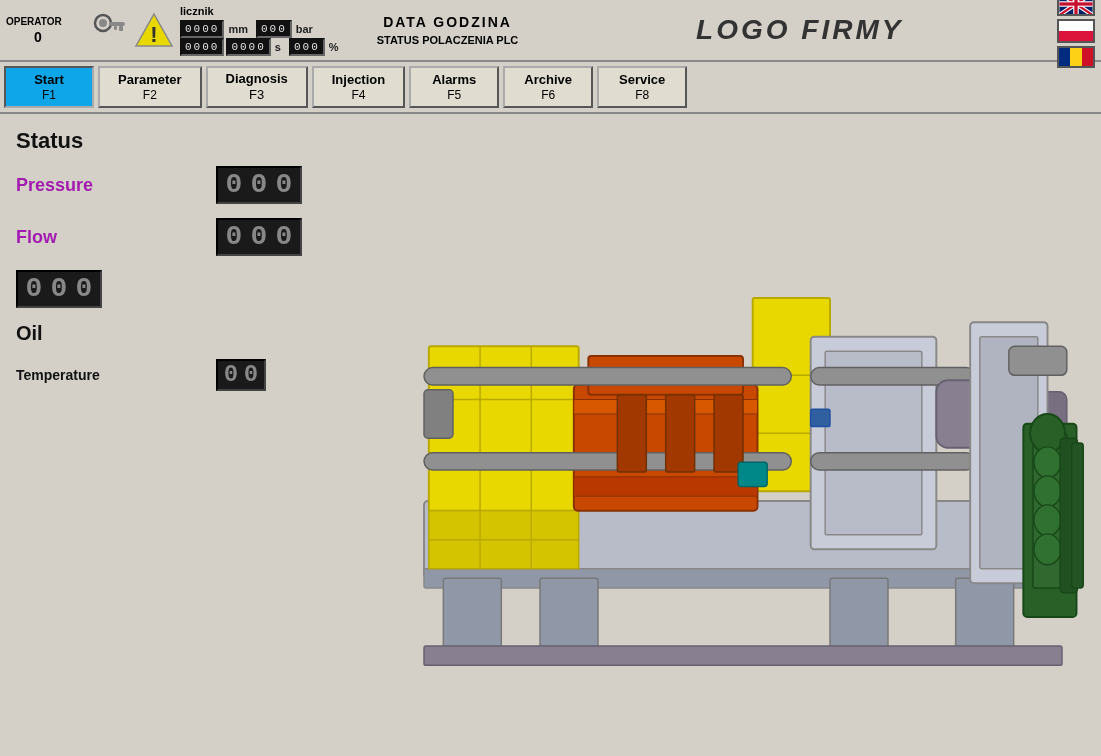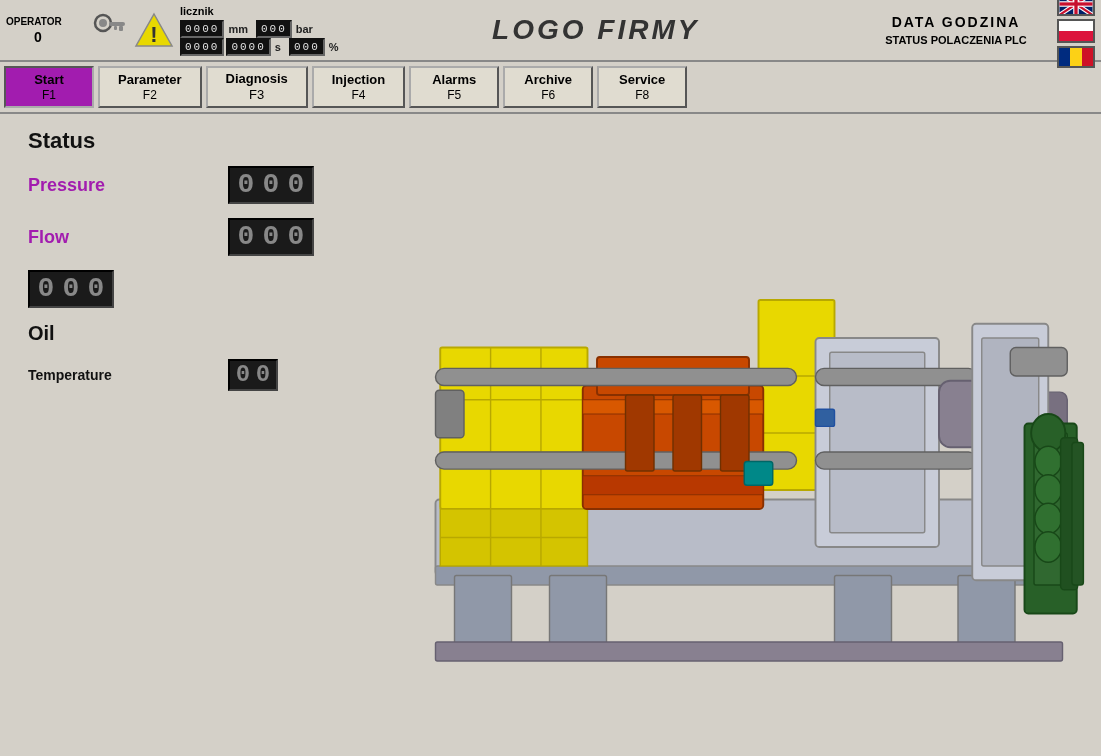--- a/index.html
+++ b/index.html
@@ -139,31 +139,30 @@
       cursor: pointer;
       min-width: 90px;
       height: 42px;
       display: flex;
       flex-direction: column;
       align-items: center;
       justify-content: center;
       line-height: 1.2;
     }
     .nav-btn.active {
-      background: #a21caf;
+      background: #0ea5e9;
       border-style: inset;
     }
 
     
     #main-content {
       display: flex;
       background: #d4d0c8;
       height: calc(756px - 62px - 52px);
       position: relative;
-      padding-left: 12px;
     }
 
     
     #left-panel {
       width: 385px;
       padding: 14px 16px;
       flex-shrink: 0;
     }
 
     #status-title {
@@ -315,27 +314,27 @@
     </div>
     <div class="licznik-row">
       <div class="seg-display" style="font-size:11px;min-width:40px;letter-spacing:2px;">0000</div>
       <div class="seg-display" style="font-size:11px;min-width:40px;letter-spacing:2px;margin-left:2px;">0000</div>
       <span class="unit-label" style="margin-left:4px;">s</span>
       <div class="seg-display-sm" style="margin-left:8px;font-size:11px;min-width:32px;">000</div>
       <span class="unit-label" style="margin-left:4px;">%</span>
     </div>
   </div>
 
-  <div id="logo-section">
-    <span style="font-size:28px;font-weight:bold;font-style:italic;color:#333;letter-spacing:3px;">LOGO FIRMY</span>
-  </div>
-
   <div id="data-godzina-section">
     <span style="font-size:14px;font-weight:bold;letter-spacing:2px;">DATA GODZINA</span>
     <span style="font-size:11px;font-weight:bold;margin-top:4px;">STATUS POLACZENIA PLC</span>
+  </div>
+
+  <div id="logo-section">
+    <span style="font-size:28px;font-weight:bold;font-style:italic;color:#333;letter-spacing:3px;">LOGO FIRMY</span>
   </div>
 
   <div id="flags-section">
 
     <div class="flag-btn">
       <svg width="34" height="22" viewBox="0 0 60 40">
         <rect width="60" height="40" fill="#012169"></rect>
         <line x1="0" y1="0" x2="60" y2="40" stroke="white" stroke-width="8"></line>
         <line x1="60" y1="0" x2="0" y2="40" stroke="white" stroke-width="8"></line>
         <line x1="0" y1="0" x2="60" y2="40" stroke="#C8102E" stroke-width="4"></line>

